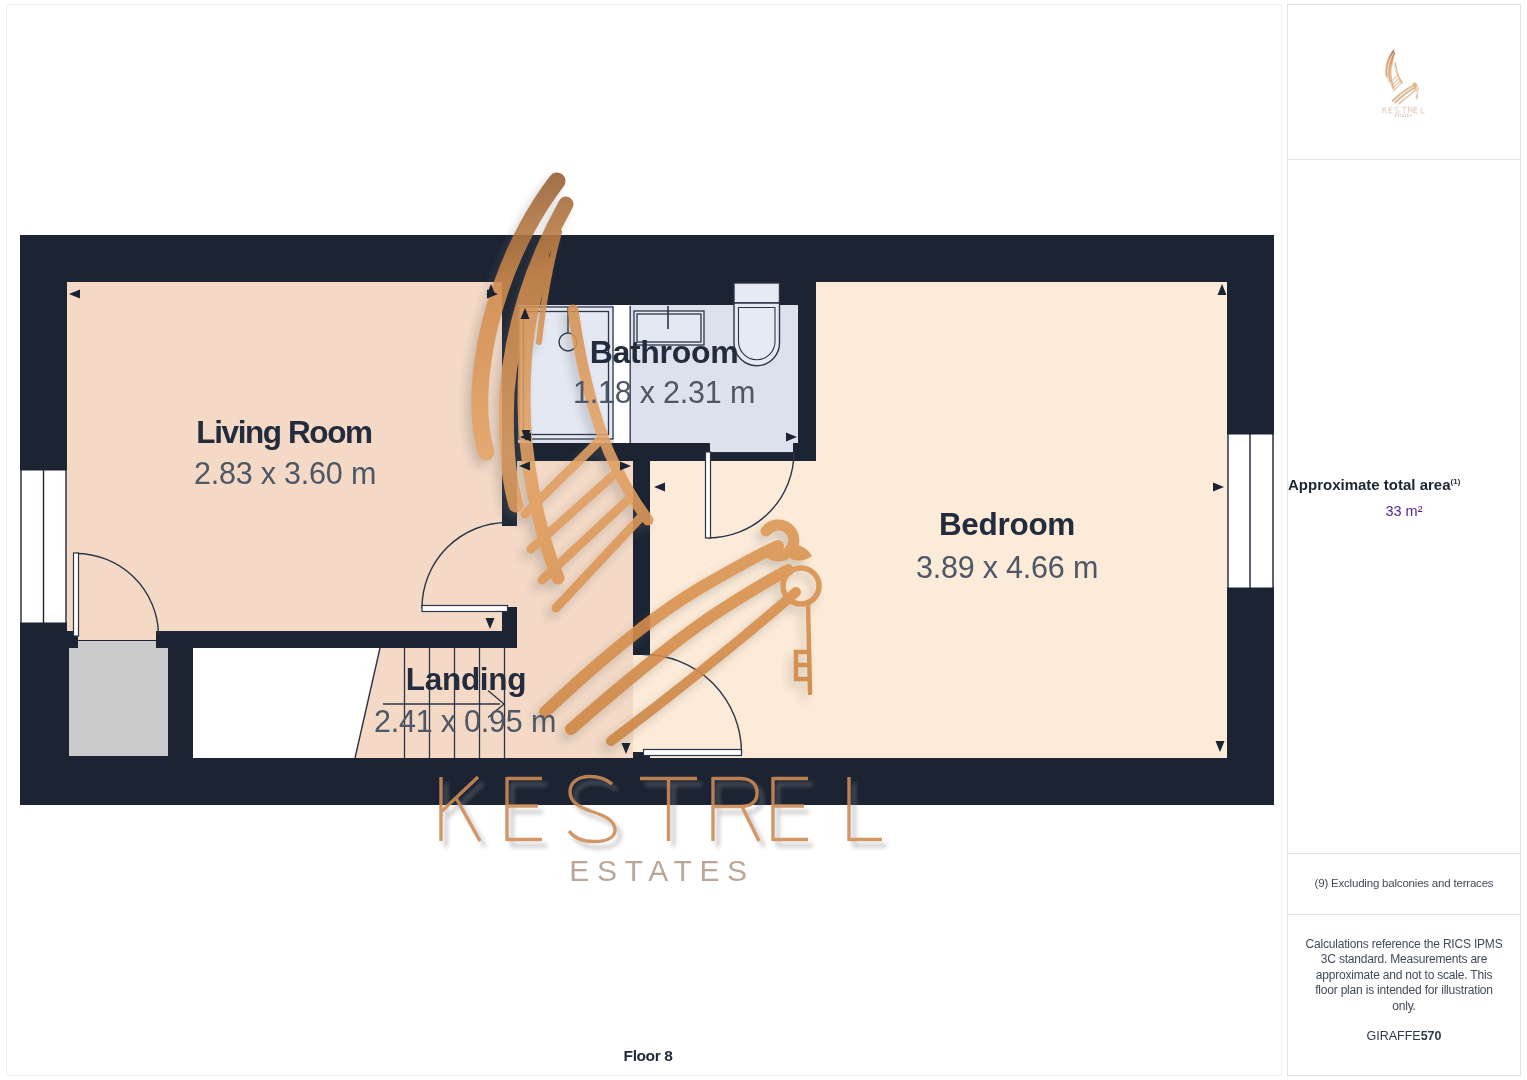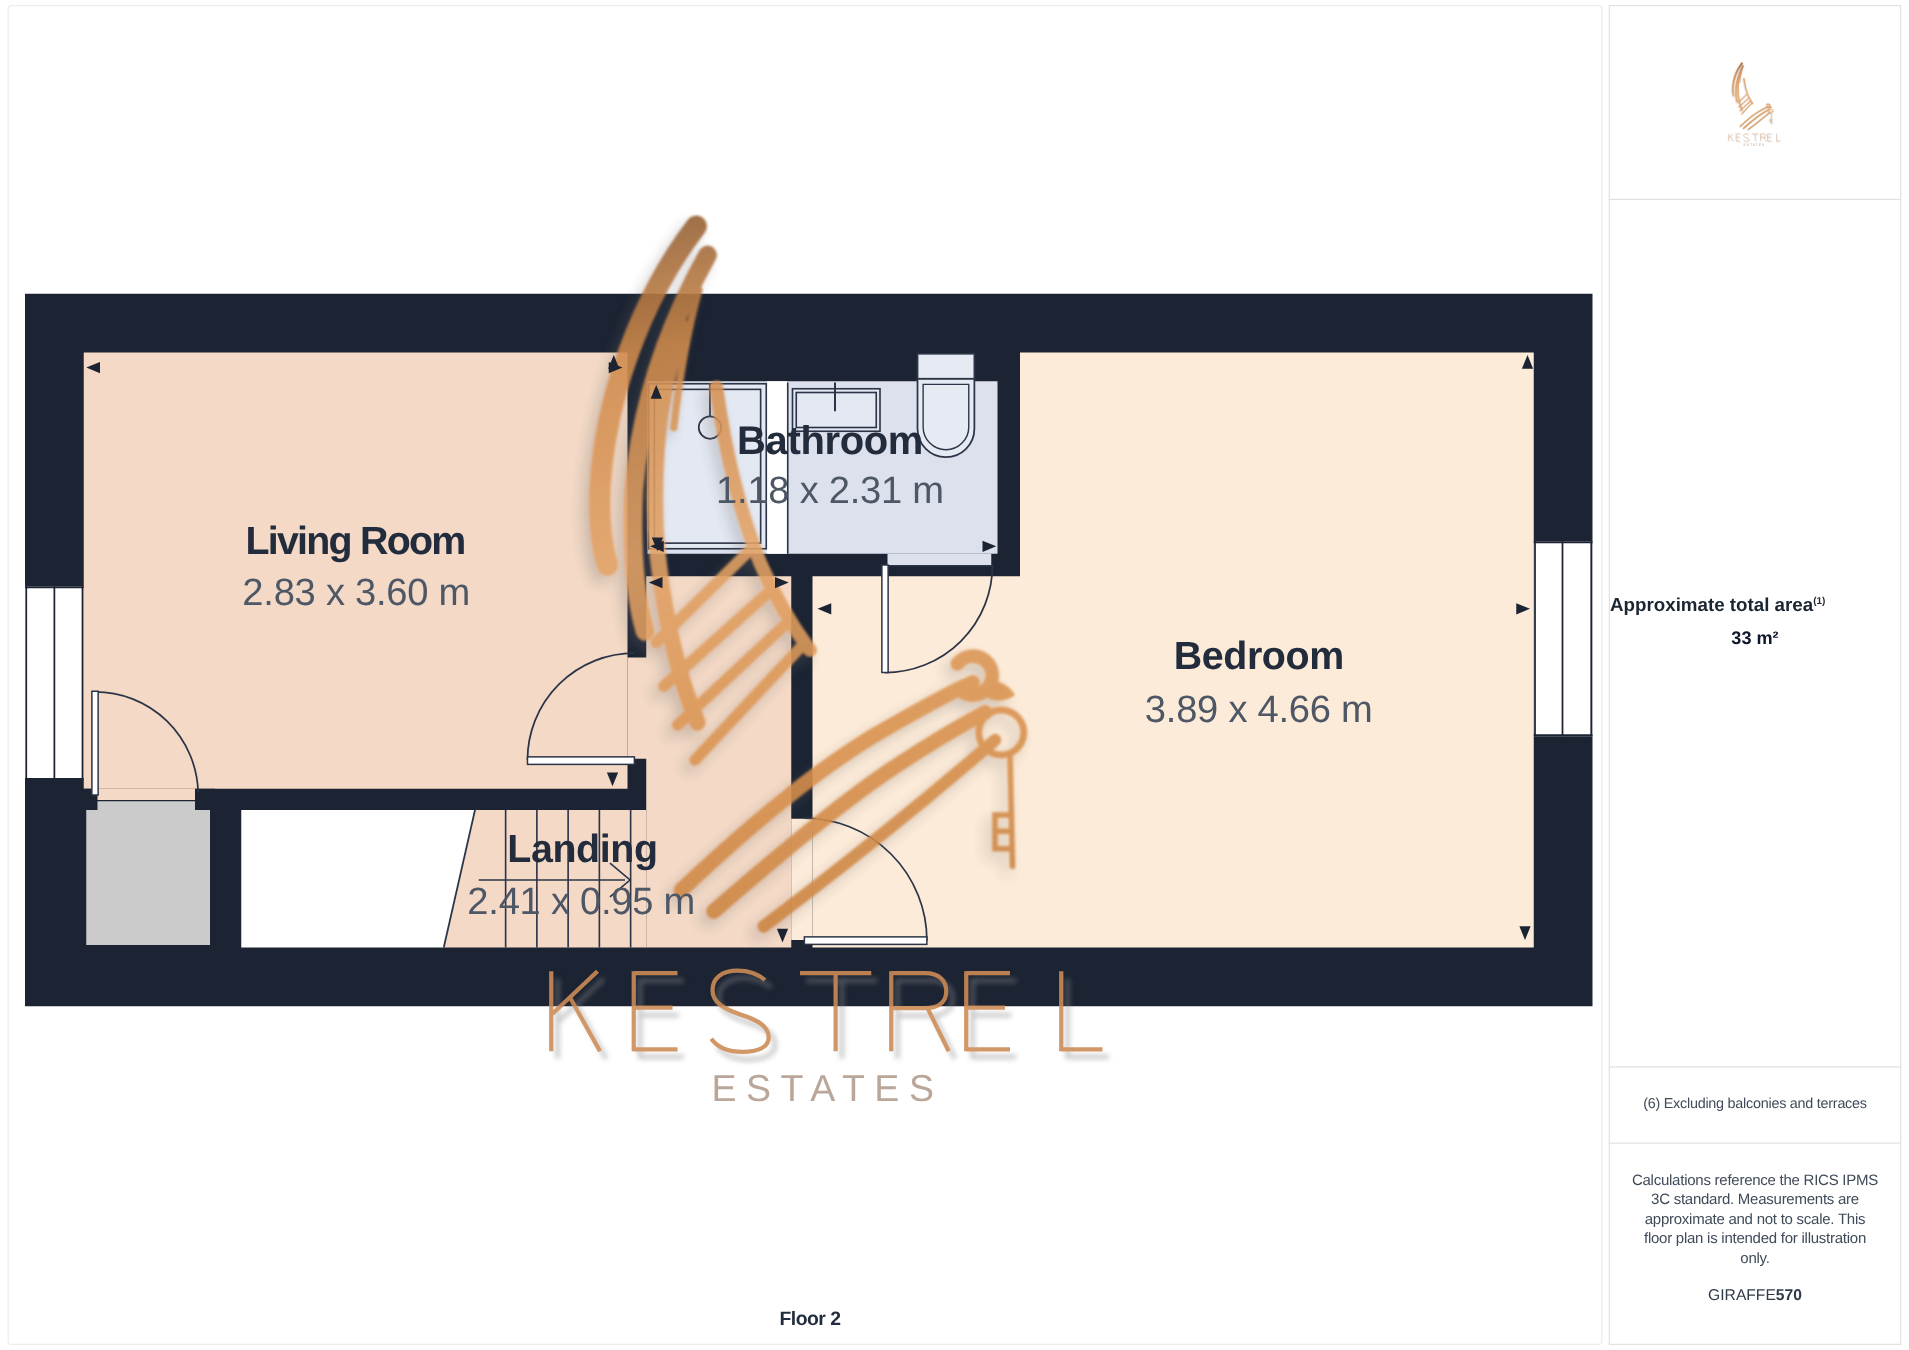--- a/index.html
+++ b/index.html
@@ -6,21 +6,21 @@
     font-family:"Liberation Sans", sans-serif;}
   .abs{position:absolute;}
   #panel{left:6px;top:4px;width:1274px;height:1070px;border:1px solid #ededed;border-radius:3px;}
   .sbox{left:1287px;width:232px;border:1px solid #e2e2e2;background:#fff;}
   #sb1{top:4px;height:155px;}
   #sb2{top:159px;height:694px;}
   #sb3{top:853px;height:61px;}
   #sb4{top:914px;height:160px;}
   #areaT{left:1288px;width:232px;top:476px;text-align:left;font-size:15px;font-weight:bold;color:#1b2633;}
   #areaT sup{font-size:8px;}
-  #areaV{left:1288px;width:232px;top:503px;text-align:center;font-size:14.5px;color:#0f172a;font-weight:bold;}
+  #areaV{left:1288px;width:232px;top:503px;text-align:center;font-size:14.5px;color:#4c1d95;}
   #excl{left:1288px;width:232px;top:877px;text-align:center;font-size:11.5px;letter-spacing:-0.2px;color:#404b59;}
   #calc{left:1288px;width:232px;top:937px;text-align:center;font-size:12px;letter-spacing:-0.2px;line-height:15.4px;color:#404b59;}
   #gir{left:1288px;width:232px;top:1029px;text-align:center;font-size:12.5px;color:#2f3a48;}
   #floor2{left:560px;width:176px;top:1047px;text-align:center;font-size:15.5px;letter-spacing:-0.4px;font-weight:bold;color:#222c3c;}
 </style>
 </head>
 <body>
 
 <div id="panel" class="abs"></div>
 
@@ -29,27 +29,27 @@
 <div id="sb2" class="abs sbox"></div>
 
 <div id="sb3" class="abs sbox"></div>
 
 <div id="sb4" class="abs sbox"></div>
 
 <div id="areaT" class="abs">Approximate total area<sup>(1)</sup></div>
 
 <div id="areaV" class="abs">33 m²</div>
 
-<div id="excl" class="abs">(6) Excluding balconies and terraces</div>
+<div id="excl" class="abs">(9) Excluding balconies and terraces</div>
 
 <div id="calc" class="abs">Calculations reference the RICS IPMS<br>3C standard. Measurements are<br>approximate and not to scale. This<br>floor plan is intended for illustration<br>only.</div>
 
 <div id="gir" class="abs">GIRAFFE<b>570</b></div>
 
-<div id="floor2" class="abs">Floor 2</div>
+<div id="floor2" class="abs">Floor 8</div>
 
 <svg class="abs" style="left:0;top:0" width="1527" height="1080" viewBox="0 0 1527 1080">
 <defs>
   <linearGradient id="cop" gradientUnits="userSpaceOnUse" x1="520" y1="170" x2="640" y2="760">
     <stop offset="0" stop-color="#8f5c32"></stop>
     <stop offset="0.18" stop-color="#d08c4e"></stop>
     <stop offset="0.45" stop-color="#e2a368"></stop>
     <stop offset="0.75" stop-color="#d8924f"></stop>
     <stop offset="1" stop-color="#c8813f"></stop>
   </linearGradient>

